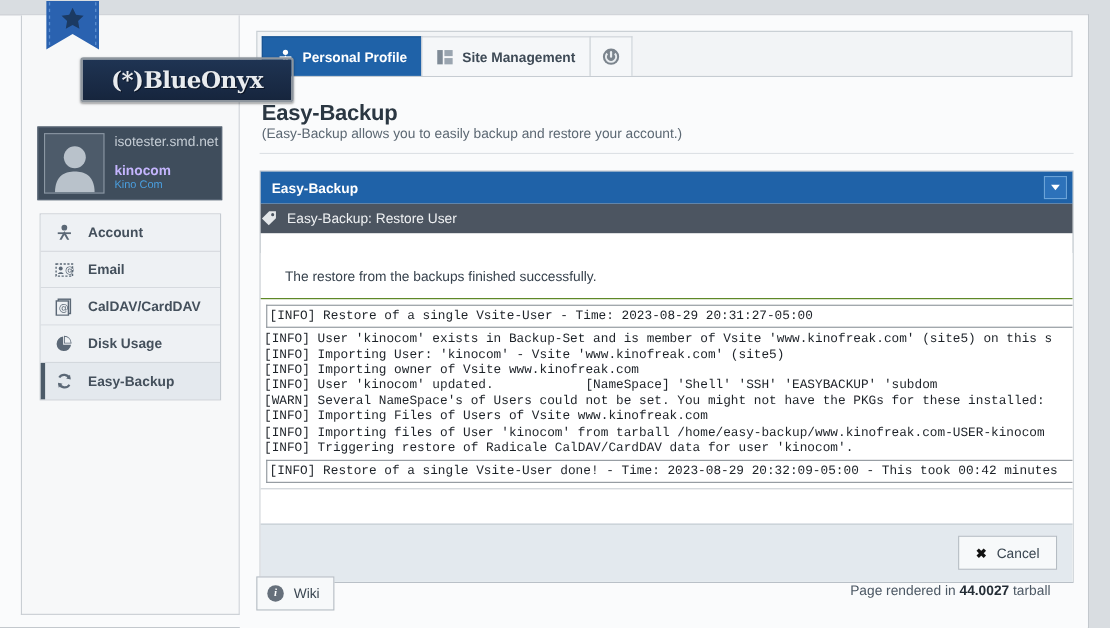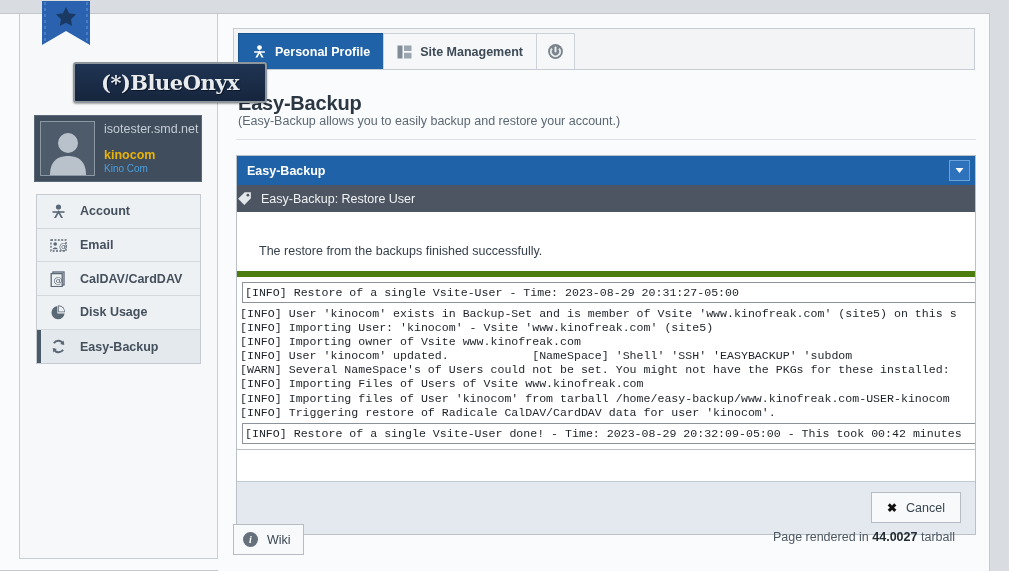--- a/index.html
+++ b/index.html
@@ -44,21 +44,21 @@
     position: absolute;
     left: 42px; top: -13px;
     width: 48px; height: 55px;
     z-index: 20;
   }
   .ribbon svg { display: block; }
 
   
   .logo-wrap {
     position: absolute;
-    left: 37px; top: 48px;
+    left: 37px; top: 38px;
     width: 194px; height: 41px;
     z-index: 10;
     padding-left: 36px;
   }
   .logo-box {
     width: 100%; height: 100%;
     background: linear-gradient(180deg,#1f3453 0%, #16253d 100%);
     border: 2px solid #8d959d;
     border-radius: 3px;
     box-sizing: border-box;
@@ -94,21 +94,21 @@
     width: 55px; height: 55px;
     background: #4d5b6a;
     border: 1px solid #8b97a3;
     box-sizing: border-box;
     display: flex; align-items: flex-end; justify-content: center;
     flex: 0 0 auto;
     overflow: hidden;
   }
   .user-meta { margin-left: 9px; line-height: 1.12; }
   .user-host { color: #c4ccd4; font-size: 12.5px; }
-  .user-name { color: #eab308; font-size: 12.5px; font-weight: bold; margin-top: 12px; }
+  .user-name { color: #c4b5fd; font-size: 12.5px; font-weight: bold; margin-top: 12px; }
   .user-full { color: #4a9fe0; font-size: 10px; margin-top: 1px; }
 
   
   .nav {
     position: absolute;
     left: 36px; top: 180px;
     width: 165px;
     border: 1px solid #c5cbd1;
     background: #fff;
     box-sizing: border-box;
@@ -249,21 +249,21 @@
   .panel-body {
     background: #ffffff;
     padding: 14px 0 0 0;
     margin-top: 18px;
   }
   .status-msg {
     font-size: 12.5px; color: #37424d;
     padding: 0 0 13px 22px;
   }
   .log-box {
-    border-top: 6px solid #4d7c0f;
+    border-top: 1px solid #4d7c0f;
     border-bottom: 1px solid #b9c0c7;
     margin: 0 0 0 0;
     padding: 0;
     background: #fff;
   }
   .log-field {
     margin: 5px 0 0 5px;
     border: 1px solid #8c939a;
     border-right: none;
     background: #ffffff;

